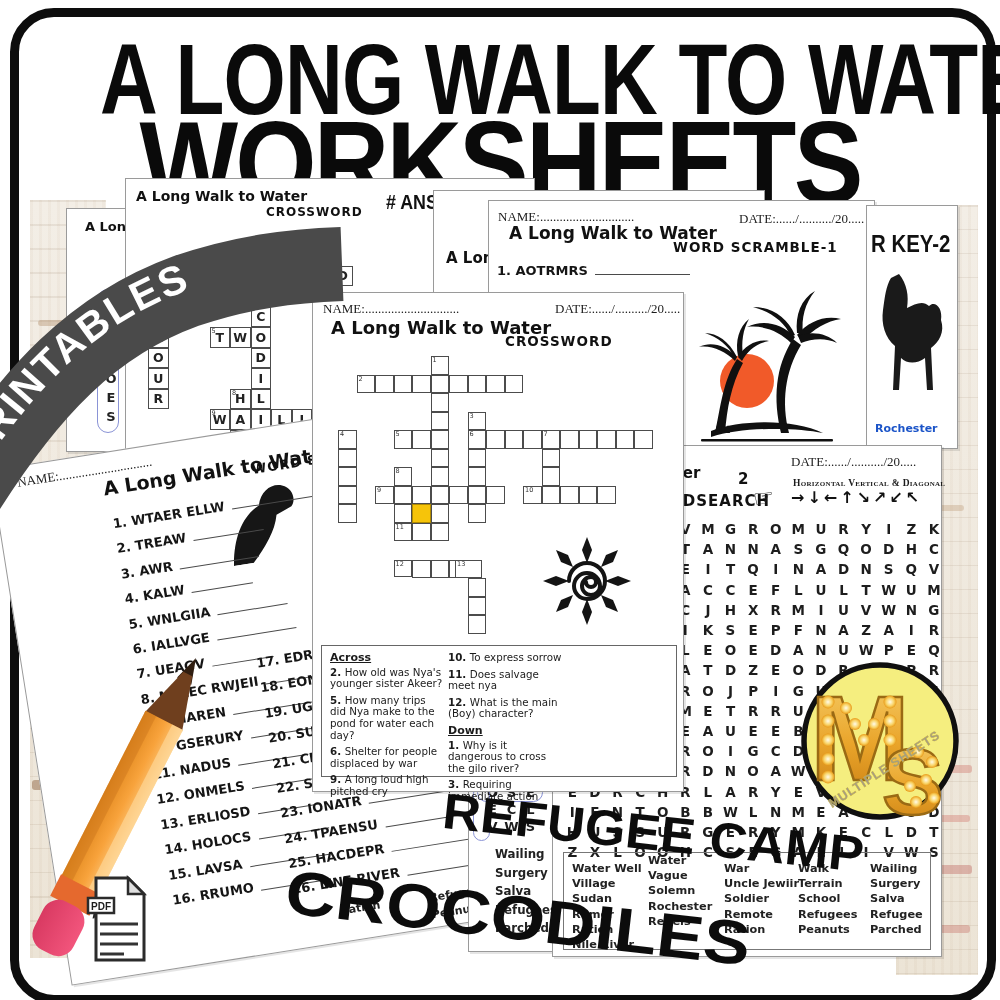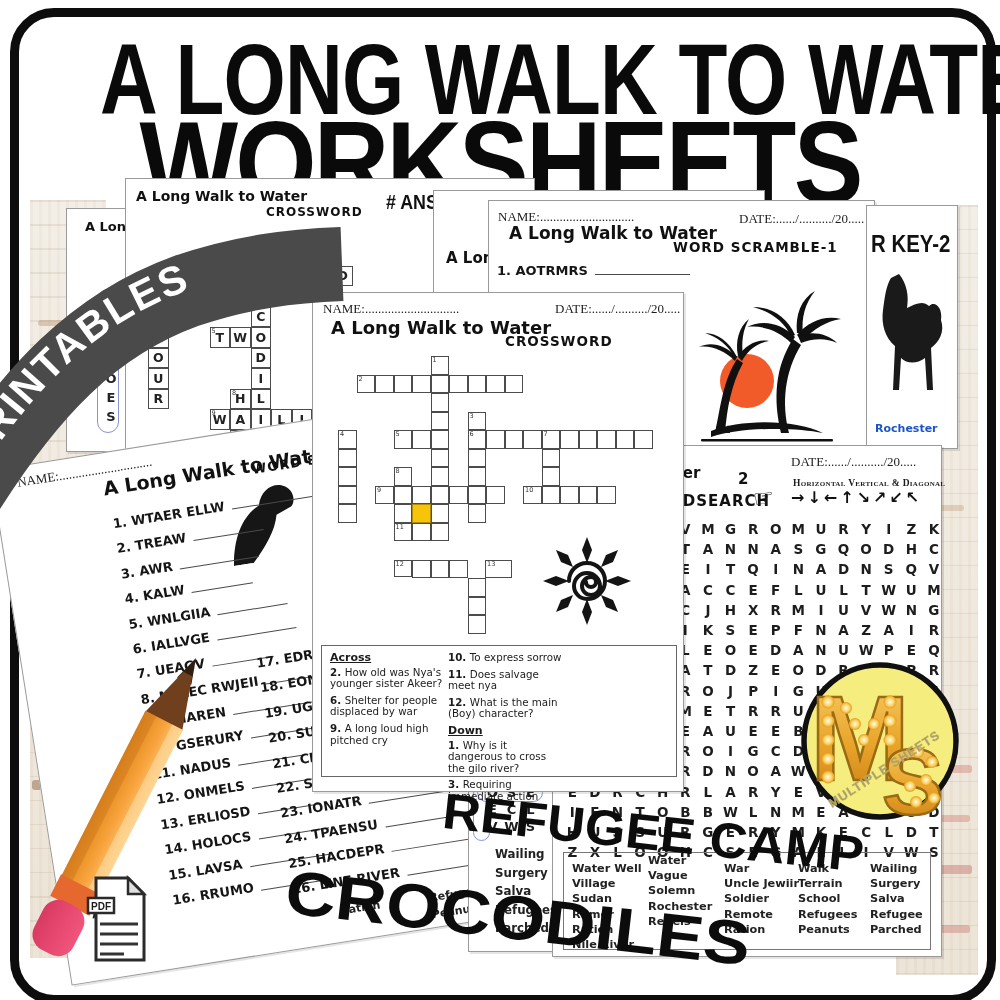--- a/index.html
+++ b/index.html
@@ -689,21 +689,21 @@
           <div class="cnum">11</div>
         </div>
         <div class="bcell" style="left: 99px; top: 229.5px; width: 18.5px; height: 18.5px;"></div>
         <div class="bcell" style="left: 117.5px; top: 229.5px; width: 18.5px; height: 18.5px;"></div>
         <div class="bcell" style="left: 80.5px; top: 266.5px; width: 18.5px; height: 17px;">
           <div class="cnum">12</div>
         </div>
         <div class="bcell" style="left: 99px; top: 266.5px; width: 18.5px; height: 18.5px;"></div>
         <div class="bcell" style="left: 117.5px; top: 266.5px; width: 18.5px; height: 18.5px;"></div>
         <div class="bcell" style="left: 136px; top: 266.5px; width: 18.5px; height: 18.5px;"></div>
-        <div class="bcell" style="left: 172px; top: 266.5px; width: 27px; height: 18.5px; text-align: center;">
+        <div class="bcell" style="left: 142px; top: 266.5px; width: 27px; height: 18.5px; text-align: center;">
           <div class="cnum">13</div>
         </div>
         <div class="bcell" style="left: 154.5px; top: 285px; width: 18.5px; height: 18.5px;"></div>
         <div class="bcell" style="left: 154.5px; top: 303.5px; width: 18.5px; height: 18.5px;"></div>
         <div class="bcell" style="left: 154.5px; top: 322px; width: 18.5px; height: 18.5px;"></div>
         <div class="bcell" style="left: 99px; top: 211px; width: 18.5px; height: 18.5px; background: rgb(246, 196, 10); border-color: rgb(176, 138, 0);"></div>
       </div>
     <svg class="abs" style="left:228px;top:242px;" width="92" height="92" viewBox="0 0 92 92">
       <g fill="#141414">
         <g id="petal">
@@ -716,20 +716,21 @@
         <polygon points="77,15 72,27 60,32 65,20"></polygon>
         <polygon points="15,77 20,65 32,60 27,72"></polygon>
         <polygon points="77,77 65,72 60,60 72,65"></polygon>
       </g>
       <path d="M28,46 A18,18 0 1 1 46,64 A13,13 0 1 1 59,51 A9,9 0 1 1 50,42 A5,5 0 1 1 45,47" fill="none" stroke="#141414" stroke-width="4" stroke-linecap="round"></path>
     </svg>
     <div class="abs" style="left:8px;top:352px;width:354px;height:130px;border:1.5px solid #666;">
       <div class="clue-col" style="left:8px;top:6px;">
           <div class="clue-h">Across</div>
           <div class="clue"><b>2. </b>How old was Nya's younger sister Akeer?</div>
+          <div class="clue"><b>5. </b>How many trips did Nya make to the pond for water each day?</div>
           <div class="clue"><b>6. </b>Shelter for people displaced by war</div>
           <div class="clue"><b>9. </b>A long loud high pitched cry</div>
         </div>
       <div class="clue-col" style="left:126px;top:6px;">
           <div class="clue"><b>10. </b>To express sorrow</div>
           <div class="clue"><b>11. </b>Does salvage meet nya</div>
           <div class="clue"><b>12. </b>What is the main (Boy) character?</div>
           <div class="clue-h">Down</div>
           <div class="clue"><b>1. </b>Why is it dangerous to cross the gilo river?</div>
           <div class="clue"><b>3. </b>Requiring immediate action</div>

